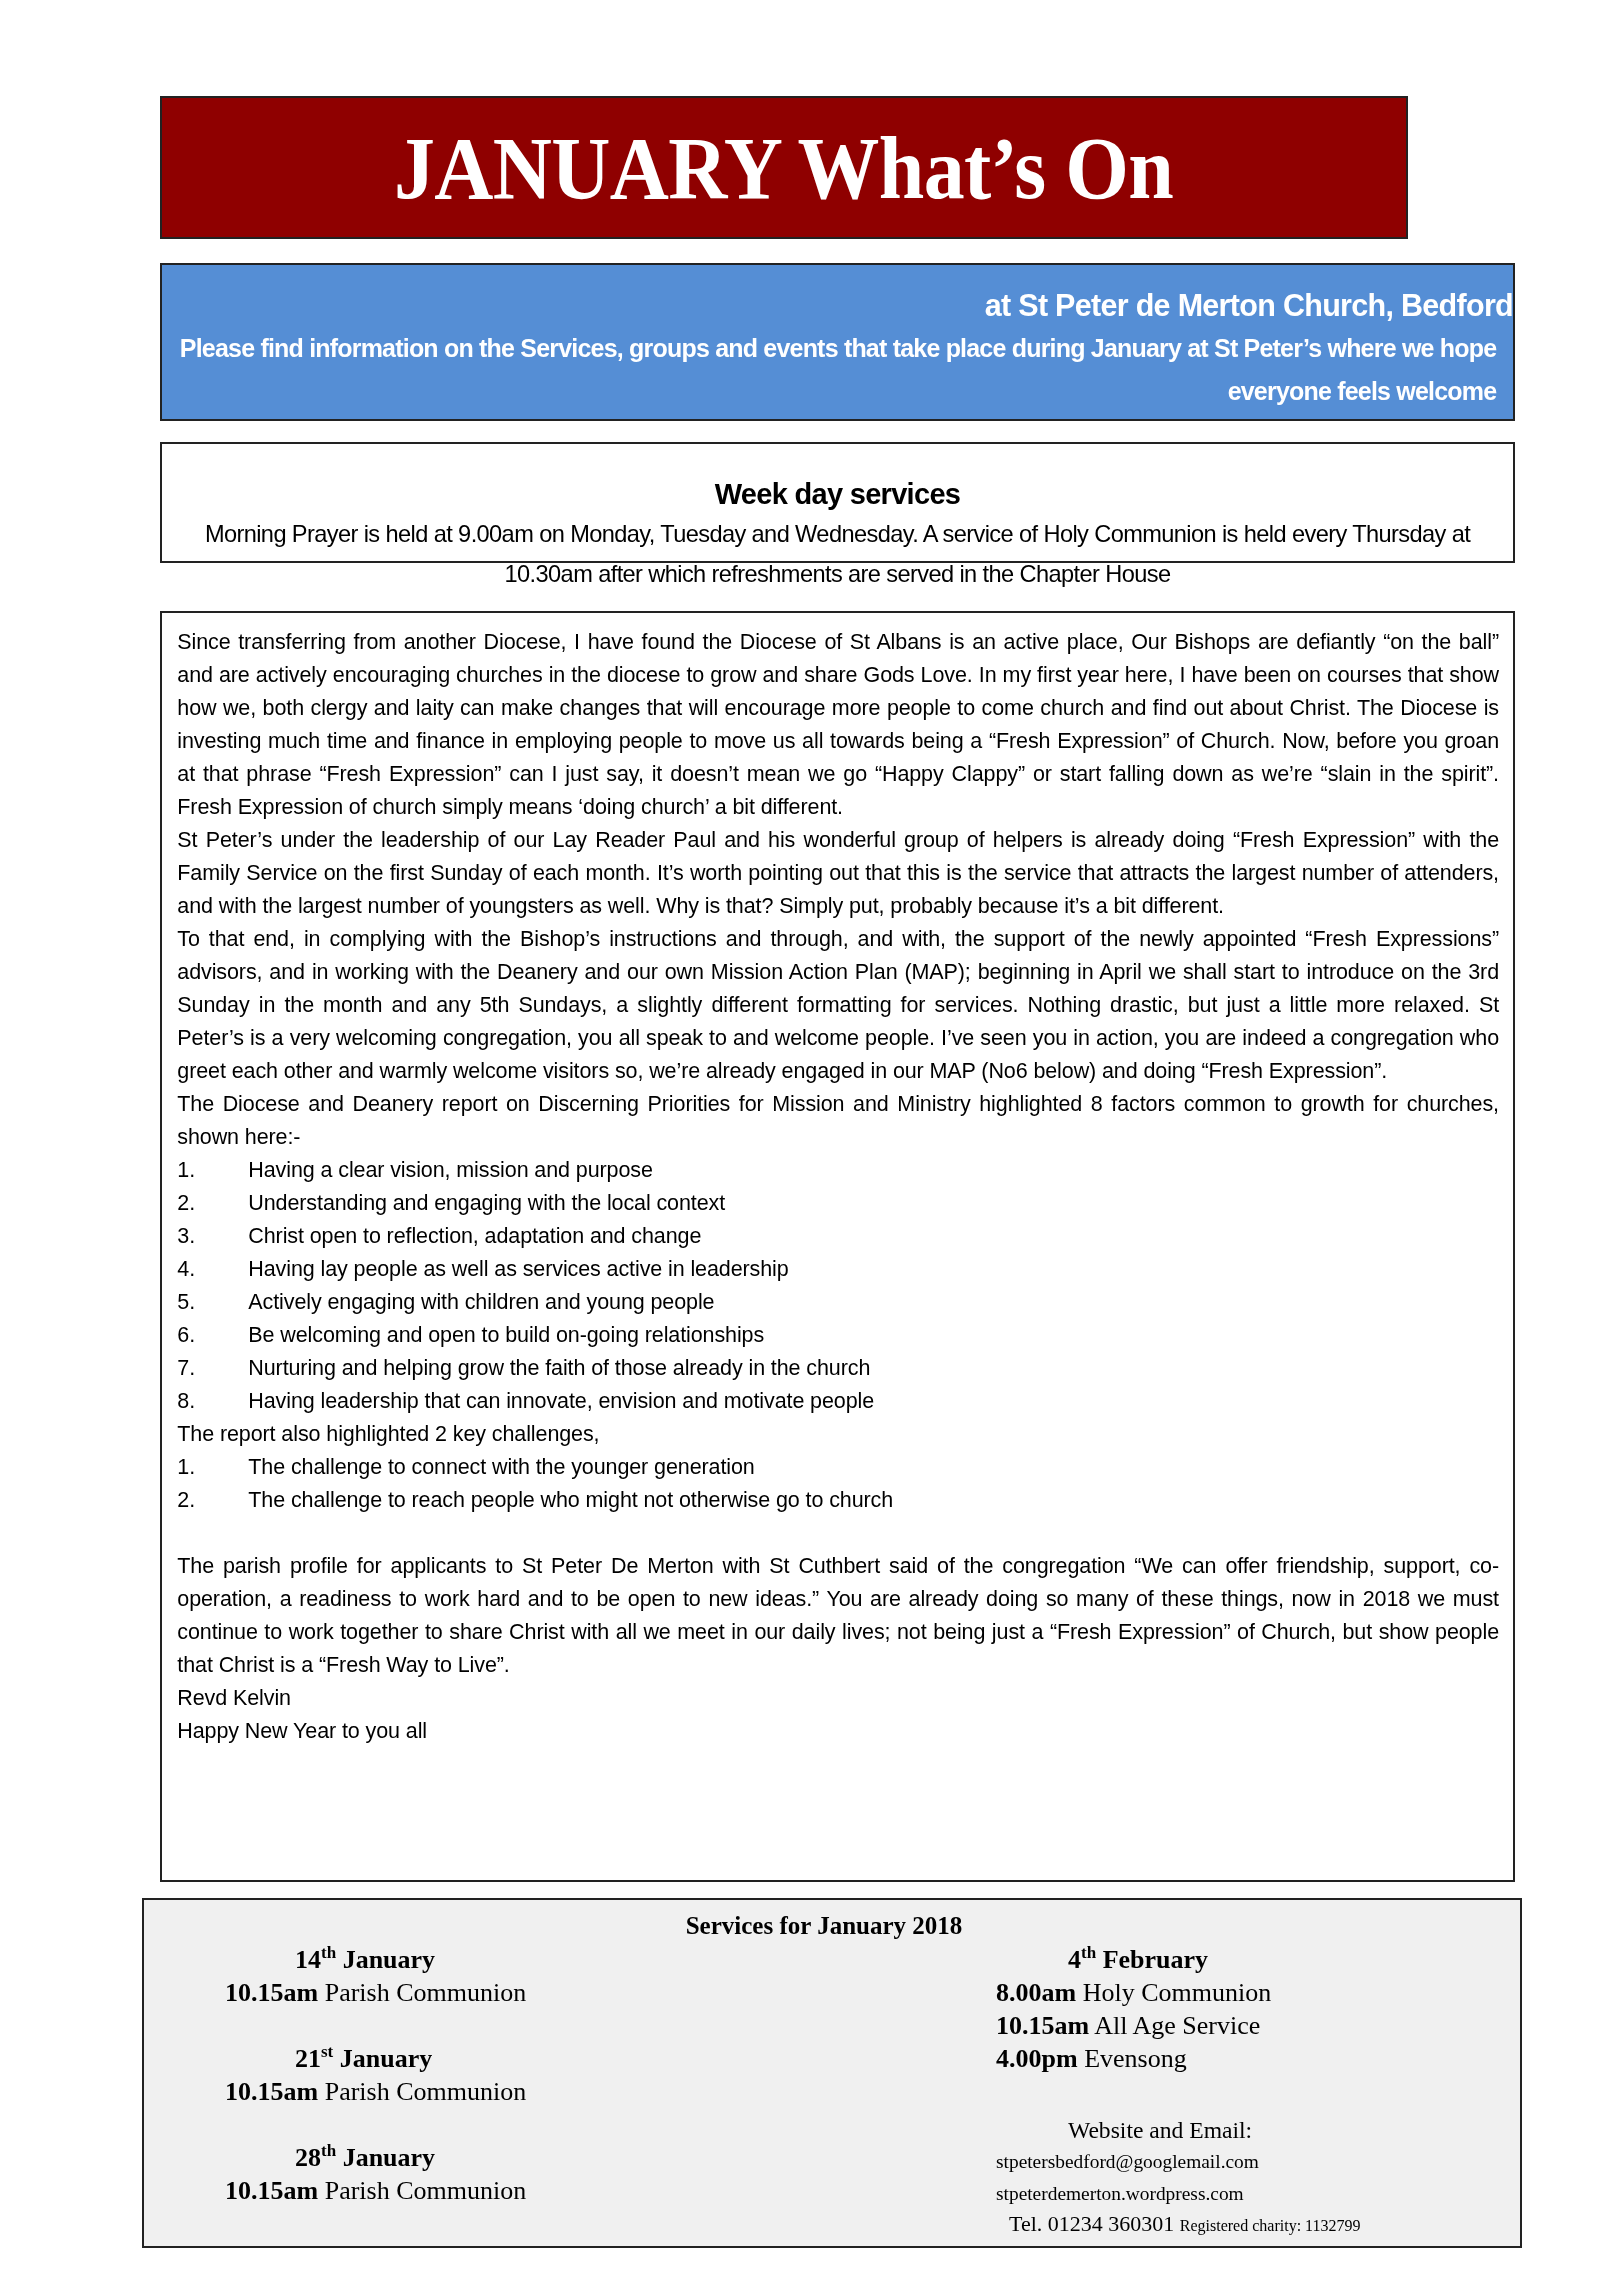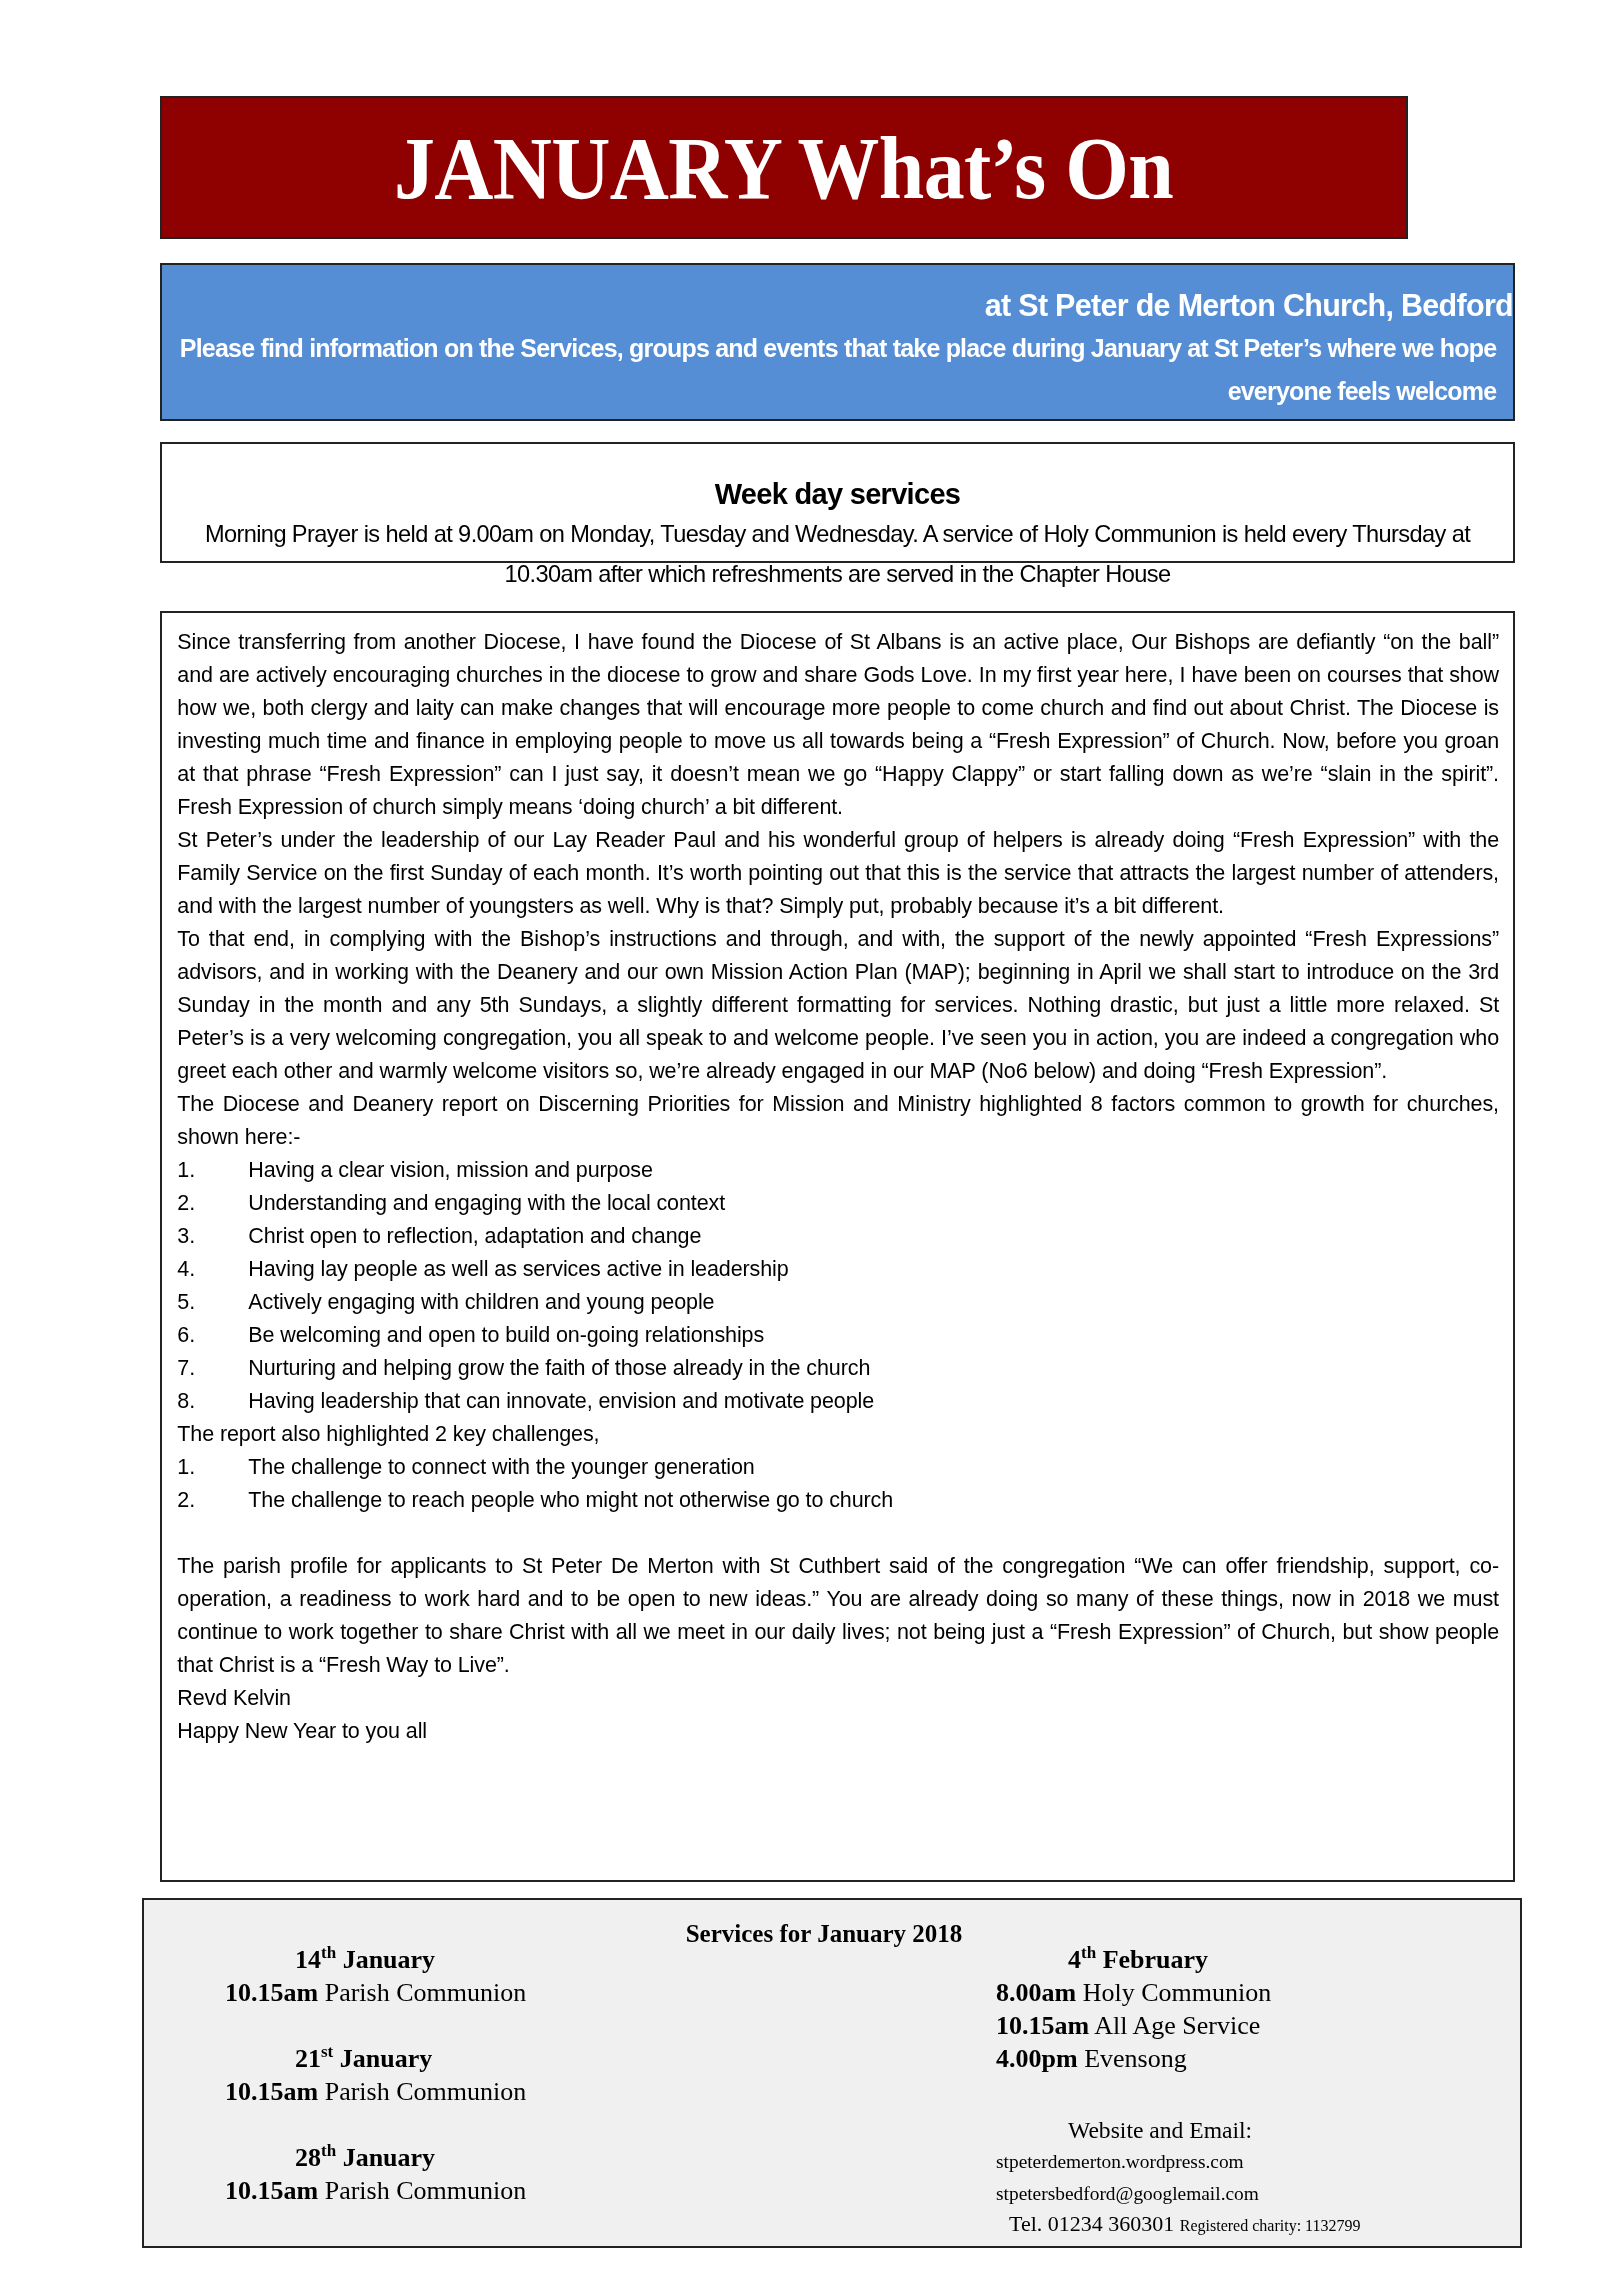--- a/index.html
+++ b/index.html
@@ -72,21 +72,20 @@
 
     #services-box {
       left: 142px; top: 1898px; width: 1380px; height: 350px;
       background: #f0f0f0;
       font-family: "Liberation Serif", "DejaVu Serif", serif;
     }
     #services-box .svc-title {
       position: absolute; left: 0; right: 16px; top: 11px;
       text-align: center; font-weight: bold; font-size: 25px;
       line-height: 30.5px;
-      margin-top: 8px;
     }
     .col { position: absolute; top: 43px; }
     #col-left { left: 0; width: 680px; }
     #col-right { left: 694px; width: 687px; }
     .svc-date {
       font-weight: bold; font-size: 26px; line-height: 33px;
     }
     .svc-date sup { font-size: 17px; vertical-align: 9.7px; line-height: 0; }
     .svc-line { font-size: 26px; line-height: 33px; }
     .svc-line b { font-weight: bold; }
@@ -198,18 +197,18 @@
     </div>
   </div>
 
   <div id="col-right" class="col">
     <div class="svc-date"><span>4</span><sup>th</sup> <span>February</span></div>
     <div class="svc-line"><b>8.00am</b> <span>Holy Communion</span></div>
     <div class="svc-line"><b>10.15am</b> <span>All Age Service</span></div>
     <div class="svc-line"><b>4.00pm</b> <span>Evensong</span></div>
 
     <div class="contact-head">Website and Email:</div>
+    <div class="contact">stpetersbedford@googlemail.com</div>
     <div class="contact">stpeterdemerton.wordpress.com</div>
-    <div class="contact">stpetersbedford@googlemail.com</div>
     <div class="tel"><span>Tel. 01234 360301</span> <span class="charity">Registered charity: 1132799</span></div>
   </div>
 </div>
 
 
 </body></html>

